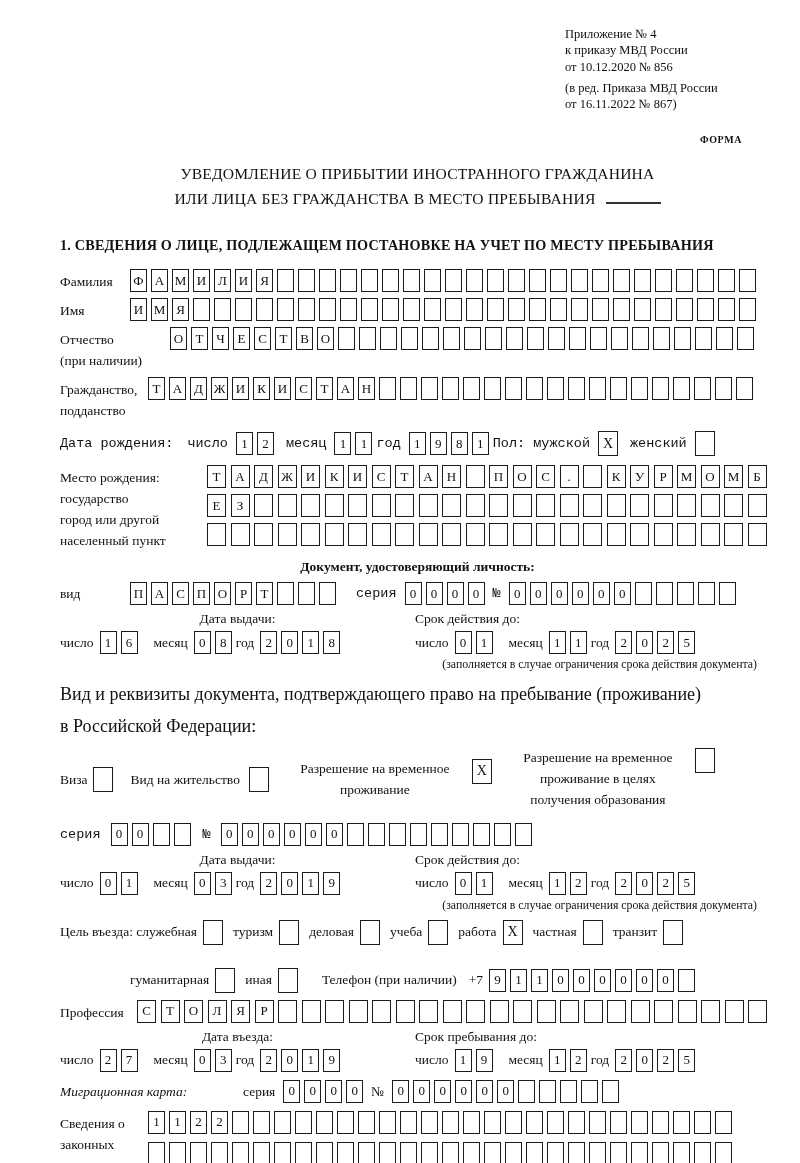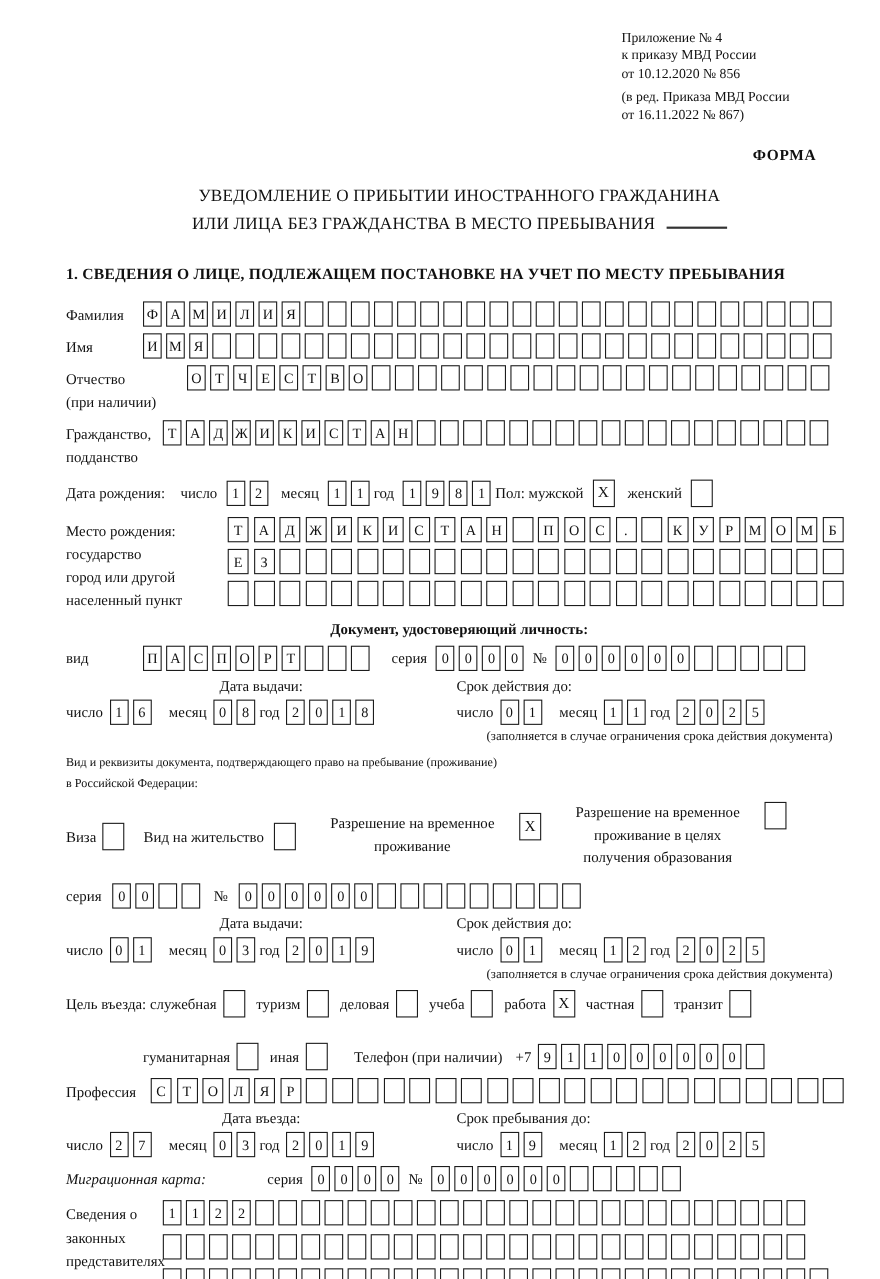--- a/index.html
+++ b/index.html
@@ -4,21 +4,21 @@
 <style>
   html,body{margin:0;padding:0;background:#fff;}
   .page{
     width:800px;height:1163px;box-sizing:border-box;background:#fff;color:#111;
     font-family:"Liberation Serif","DejaVu Serif",serif;
     padding:26px 25px 0 60px;overflow:hidden;position:relative;
   }
   
   .hdr-block{margin-left:auto;width:210px;font-size:12.5px;line-height:1.3;}
   .hdr-gap{height:5px;}
-  .forma{text-align:right;padding-right:33px;font-weight:bold;font-size:14px;margin-top:22px;letter-spacing:.6px;}
+  .forma{text-align:right;padding-right:33px;font-weight:bold;font-size:10px;margin-top:22px;letter-spacing:.6px;}
   
   .title{text-align:center;font-weight:normal;font-size:15.6px;margin-top:17px;line-height:1.6;letter-spacing:.2px;}
   .uline{display:inline-block;width:55px;border-bottom:2.2px solid #333;margin-left:10px;height:2px;}
   .sec-heading{font-weight:bold;font-size:14.2px;margin-top:25px;margin-bottom:15px;letter-spacing:.2px;}
   
   .frow{display:flex;align-items:flex-start;margin-bottom:6px;}
   .flabel{font-size:13.5px;line-height:21px;padding-top:2px;flex-shrink:0;}
   .w70{width:70px;}.w110{width:110px;}.w88{width:88px;}.w147{width:147px;}.w77{width:77px;}
   .cells{display:flex;flex-wrap:nowrap;}
   .cell{
@@ -27,34 +27,34 @@
     margin-right:4px;font-size:13px;flex-shrink:0;background:#fff;
   }
   .wide .cell{width:19px;margin-right:4.5px;}
   .cellcol{display:flex;flex-direction:column;gap:6px;}
   .checkbox{
     display:inline-flex;align-items:center;justify-content:center;
     width:20px;height:25px;box-sizing:border-box;border:1.6px solid #1c1c1c;
     font-size:14px;flex-shrink:0;background:#fff;
   }
   .inline-row{align-items:center;font-size:13.5px;}
-  .inline-row .lbl{margin-right:8px;}
+  .inline-row .lbl{margin-right:8px;font-family:Liberation Mono, monospace;}
   .sp8{margin-left:8px;}.sp12{margin-left:12px;}.sp16{margin-left:16px;}
   .doc-heading{text-align:center;font-weight:bold;font-size:13.5px;margin:8px 0 7px 0;}
   
   .dhead{display:flex;font-size:13.5px;margin-top:4px;margin-bottom:4px;}
   .dhead .hl{width:355px;text-align:center;}
   .dhead .hr{flex:1;padding-right:30px;}
   .drow{display:flex;align-items:center;font-size:13.5px;}
   .dcol{display:flex;align-items:center;}
   .dcol.left{width:355px;}
   .dlbl{margin-right:6px;}
   .dlbl.m{margin-left:12px;}
   .note{font-size:11.8px;text-align:right;padding-right:18px;margin-top:3px;margin-bottom:7px;}
-  .intro{font-size:11px;line-height:1.75;margin-top:4px;}
+  .intro{font-size:18px;line-height:1.75;margin-top:4px;}
   
   .opts-row{display:flex;align-items:center;gap:18px;margin-top:6px;margin-bottom:12px;font-size:13.5px;}
   .opt{display:flex;align-items:flex-start;gap:9px;}
   .opt .single{line-height:25px;}
   .opt-multi{width:176px;text-align:center;line-height:1.55;}
   
   .prow{display:flex;align-items:center;font-size:13.5px;margin-bottom:7px;flex-wrap:nowrap;}
   .prow .t{margin-right:6px;}
   .prow .cb{margin-right:10px;}
   .indent70{margin-left:70px;margin-top:23px;}

